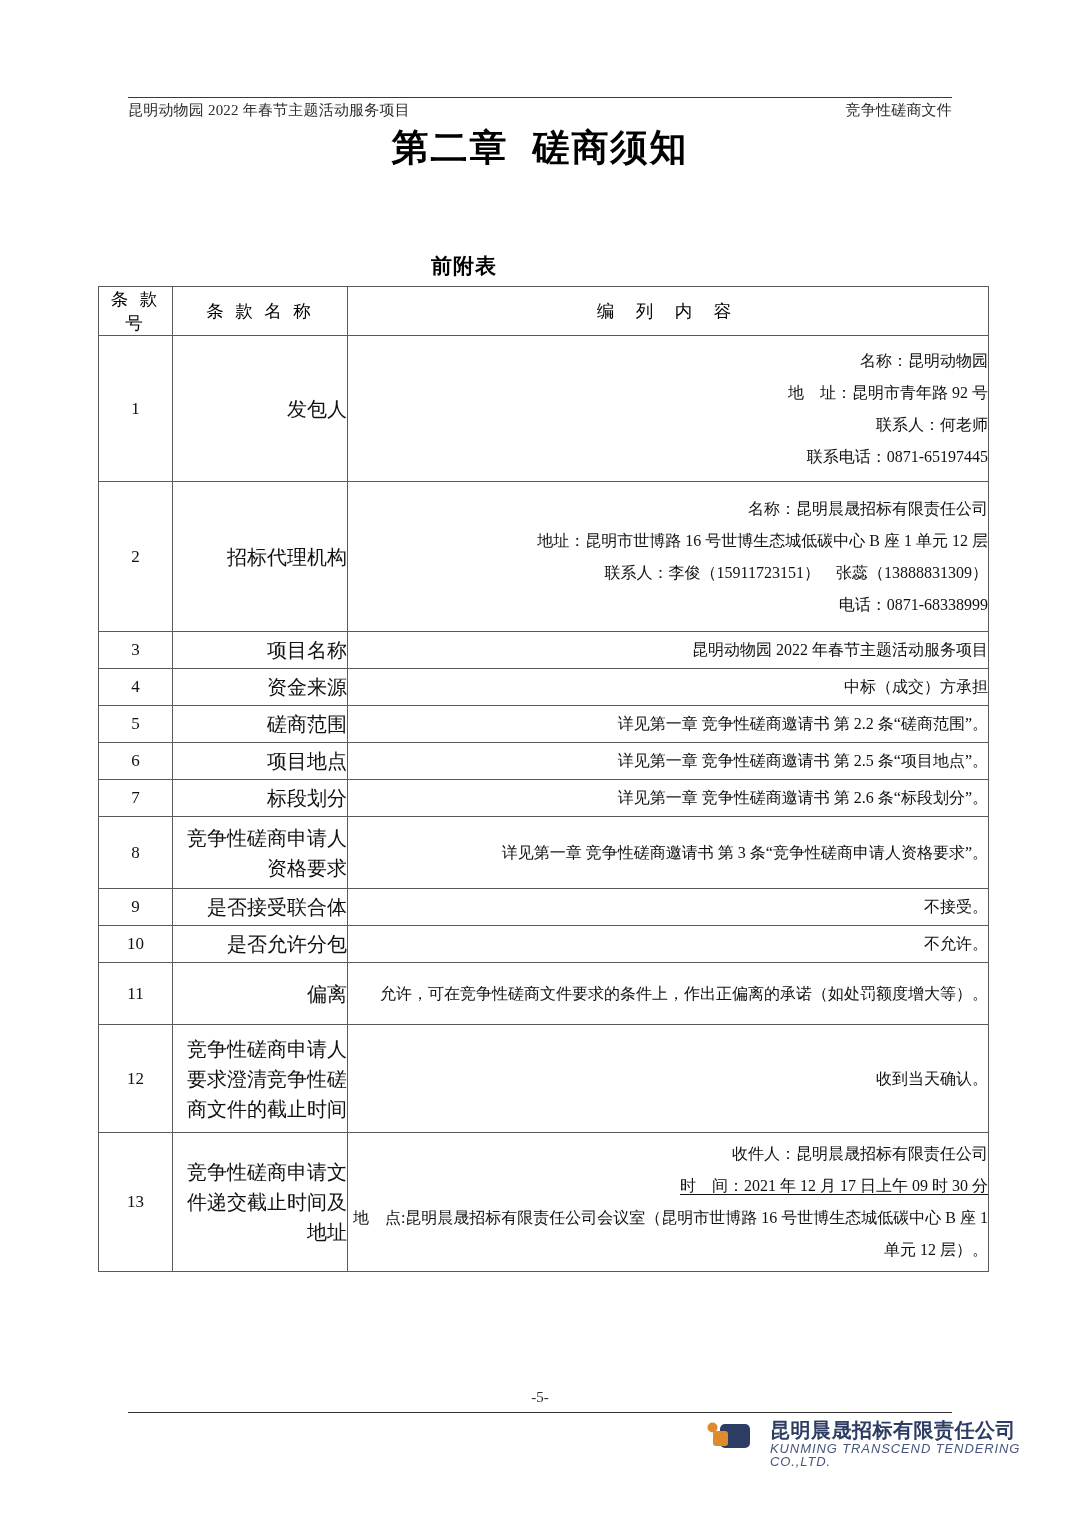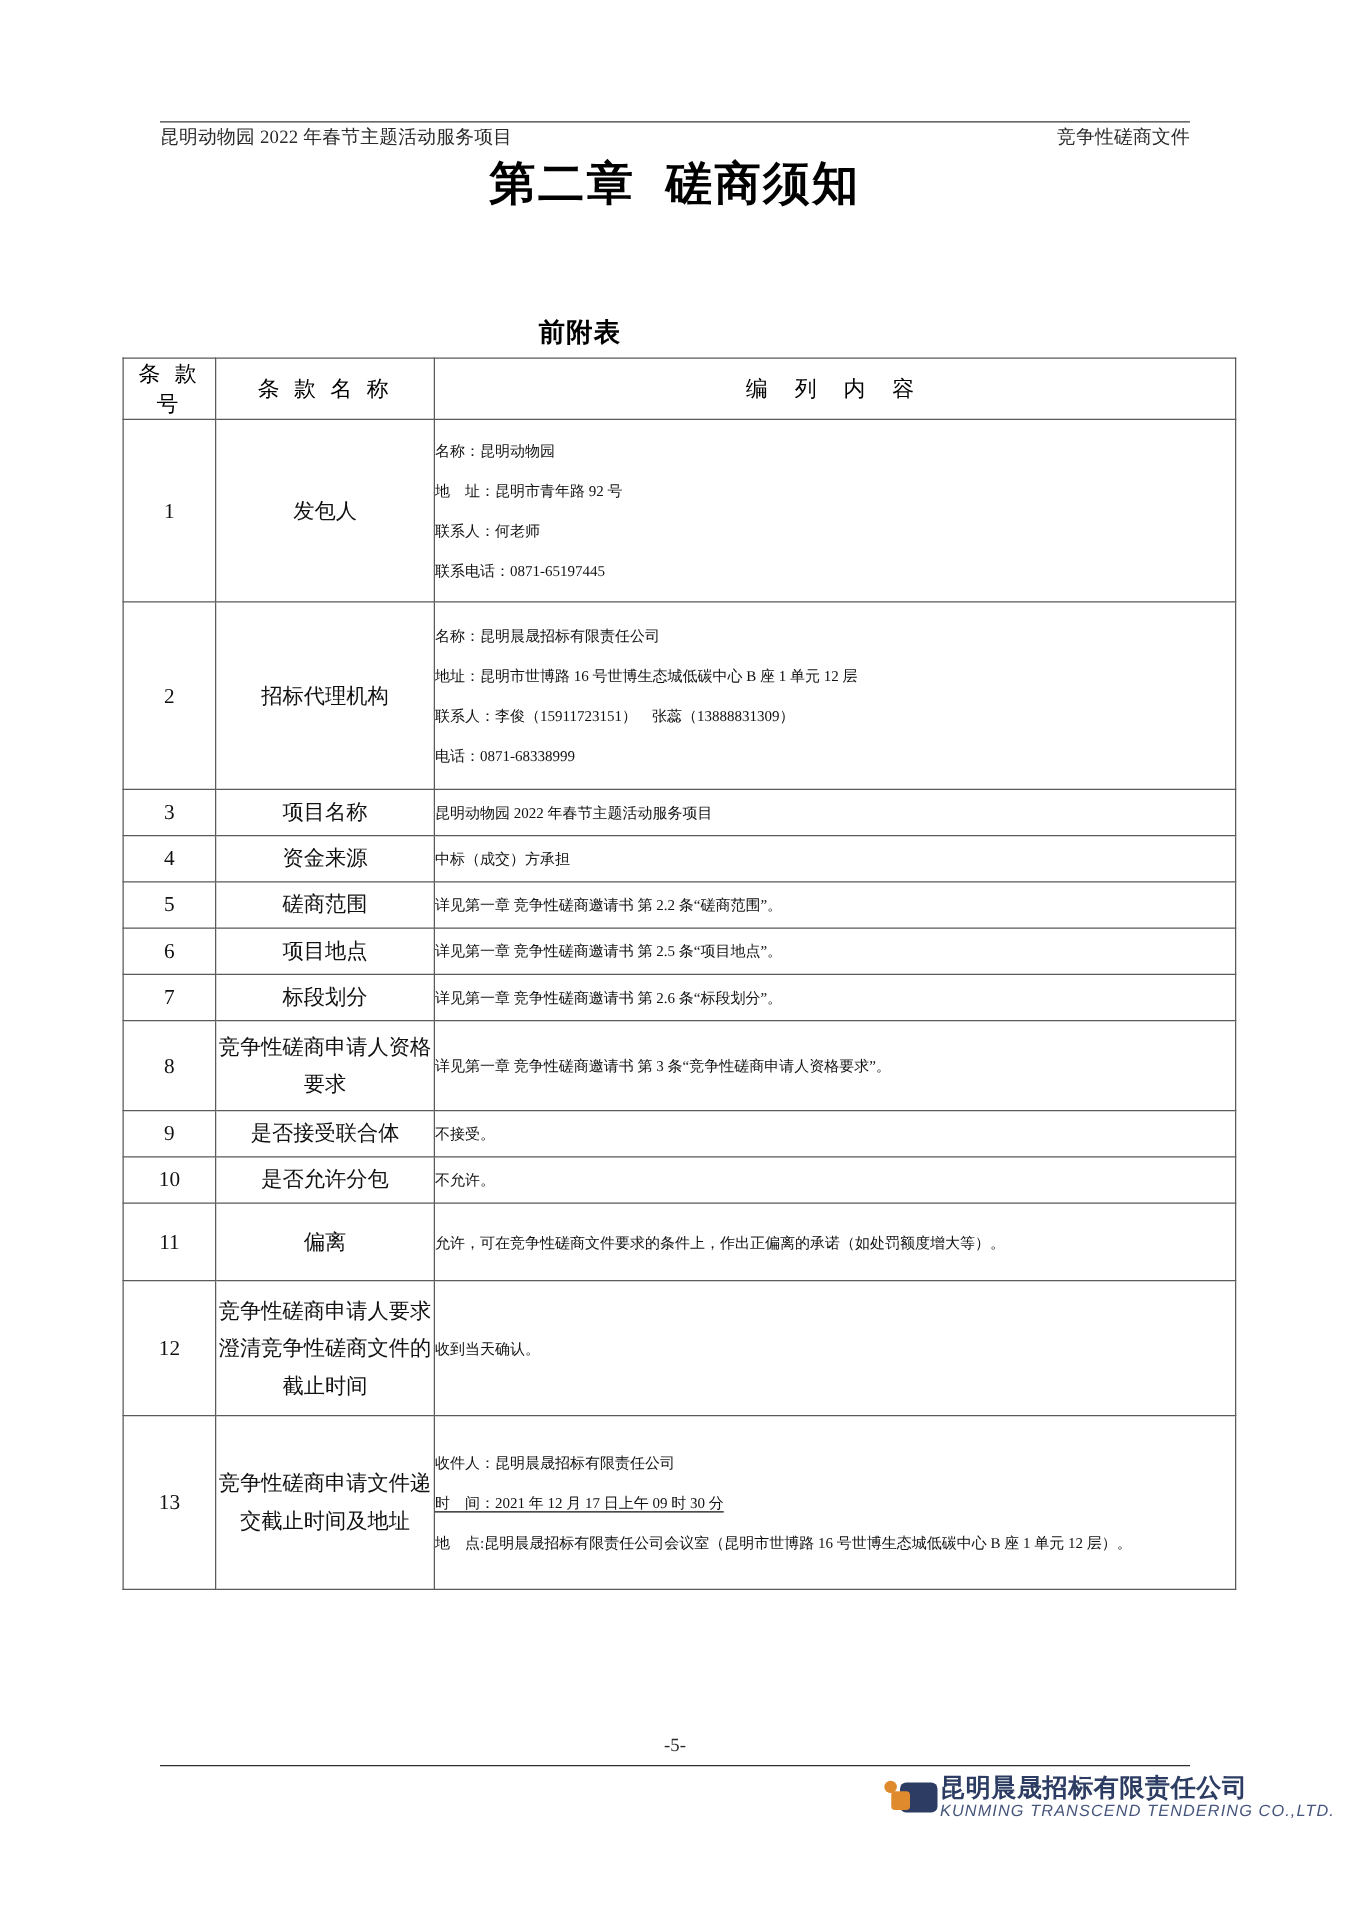--- a/index.html
+++ b/index.html
@@ -112,30 +112,30 @@
     color: #000;
   }
   .th-cell.wide { letter-spacing: 8px; }
 
   .cell-no {
     text-align: center;
     font-size: 17px;
     color: #111;
   }
   .cell-name {
-    text-align: center;
+    text-align: right;
     padding: 6px 7px;
     line-height: 30px;
-    font-size: 17px;
+    font-size: 20px;
   }
   .cell-body {
     padding: 6px 6px 6px 10px;
     line-height: 32px;
-    font-size: 12px;
-    text-align: left;
+    font-size: 16px;
+    text-align: right;
   }
   .cell-body .line { display: block; white-space: nowrap; }
   .cell-body .wrap { display: block; }
   .cell-body .ul { text-decoration: underline; text-underline-offset: 3px; }
 
   
   .r-tall   { height: 146px; }
   .r-tall2  { height: 150px; }
   .r-one    { height: 37px;  }
   .r-two    { height: 62px; margin-top: 44px;  }
@@ -162,22 +162,22 @@
     height: 0;
     border-top: 1.8px solid #2f2f2f;
   }
 
   
   .brand {
     position: absolute;
     left: 706px;
     top: 1420px;
     display: flex;
-    align-items: center;
-    gap: 0;
+    align-items: flex-start;
+    gap: 18px;
   }
   .brand-mark {
     position: relative;
     width: 46px;
     height: 32px;
     flex: 0 0 auto;
   }
   .brand-text {
     display: flex;
     flex-direction: column;

